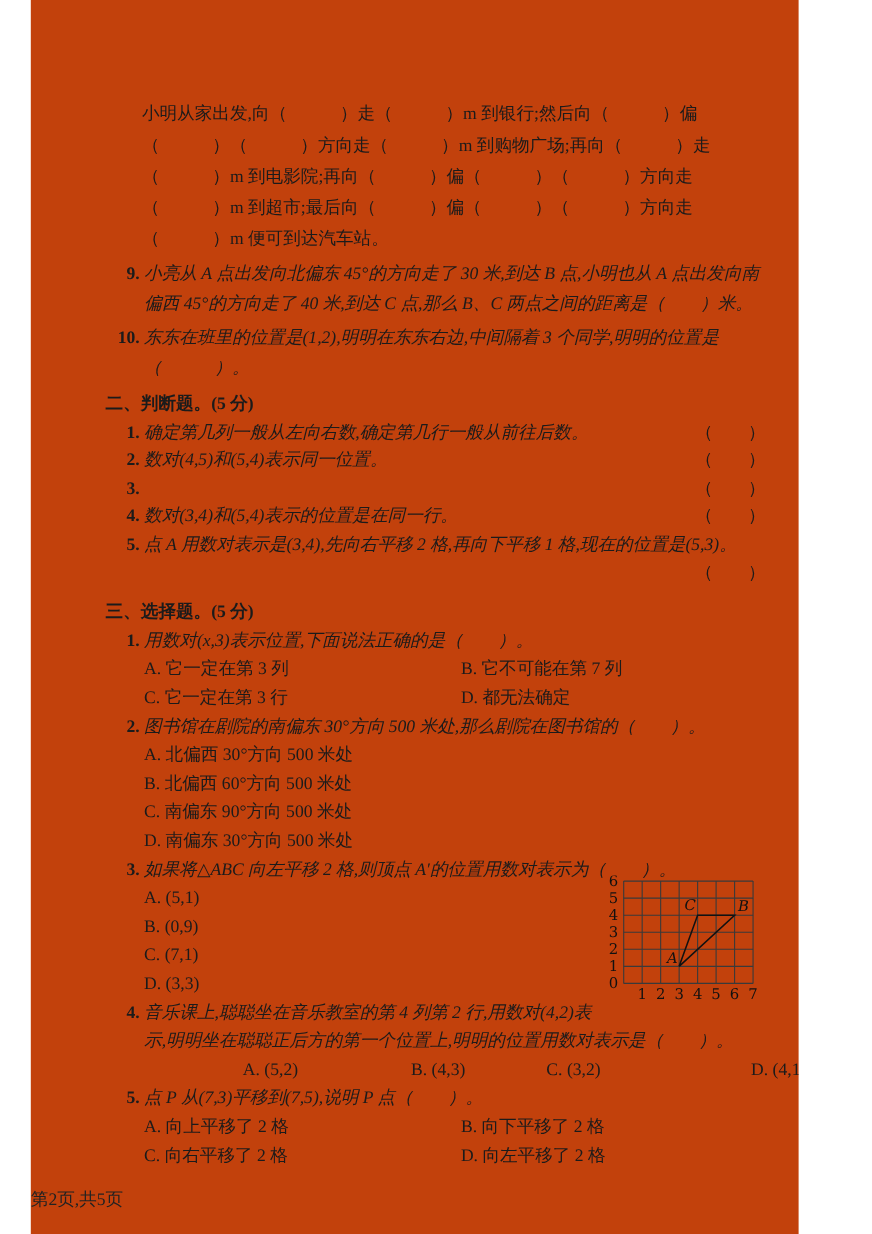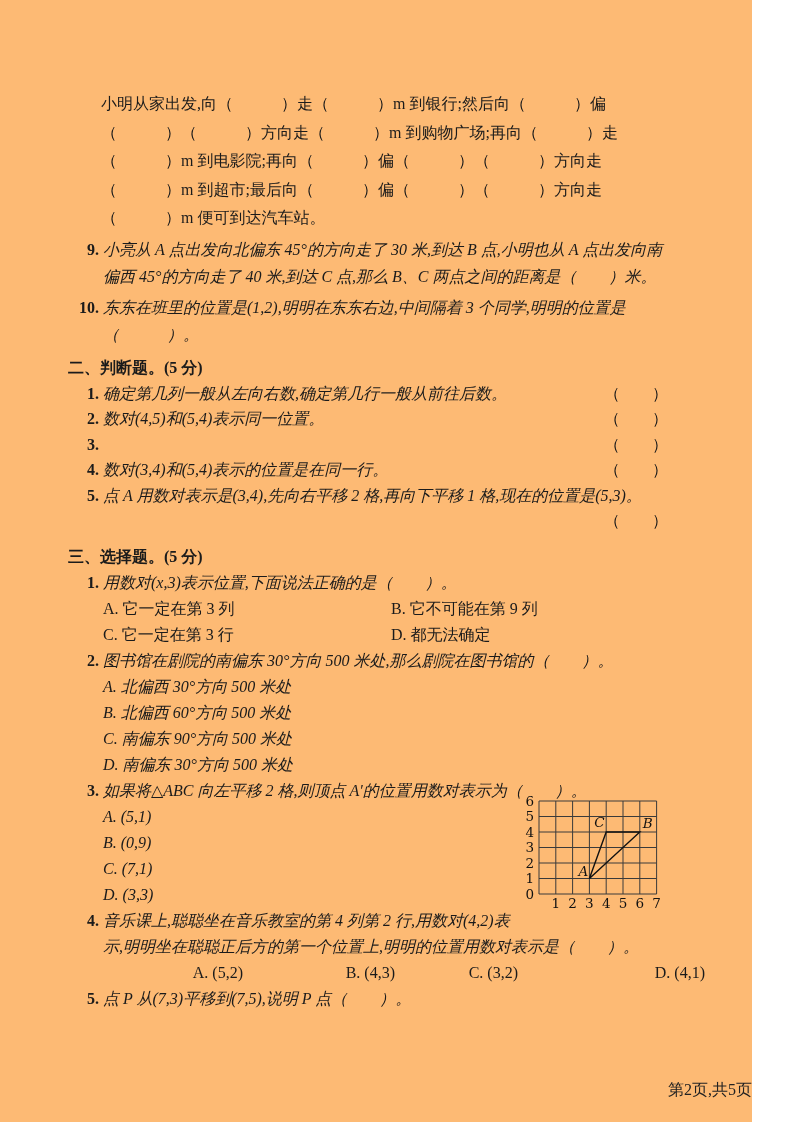--- a/index.html
+++ b/index.html
@@ -1,25 +1,26 @@
 <!DOCTYPE html>
 <html><head>
 <meta charset="utf-8">
 <style>
   * { box-sizing: border-box; margin: 0; padding: 0; }
   html, body { background: #ffffff; }
   .page {
     position: relative;
-    width: 752px;
+    width: 698px;
     height: 1122px;
-    background: #fdba74;
+    background: #c2410c;
     font-family: "Liberation Serif", "DejaVu Serif", serif;
     font-size: 16px;
     color: #1b1b1b;
     overflow: hidden;
+    margin-left: 28px;
   }
   .content {
     position: absolute;
     left: 68px;
     top: 90px;
     width: 637px;
   }
   .pre { white-space: pre-line; }
   .fill-block {
     margin-left: 33px;
@@ -41,40 +42,40 @@
   .judge-item { line-height: 25.5px; }
   .ans { flex: none; margin-left: auto; margin-right: 37px; }
   .ans-line { text-align: right; padding-right: 37px; line-height: 25.5px; }
   .choice-q { line-height: 26px; }
   .opts-2col {
     display: grid;
     grid-template-columns: 288px 1fr;
     padding-left: 35px;
     line-height: 26px;
   }
-  .opts-list > div { padding-left: 35px; line-height: 26px; font-style: italic; }
+  .opts-list > div { padding-left: 35px; line-height: 26px; }
   .opts-4col {
     display: grid;
     grid-template-columns: 140px 152px 123px 1fr;
     padding-left: 35px;
     line-height: 26px;
     text-align: right;
   }
   .q3wrap { position: relative; }
   .chart {
     position: absolute;
     left: 453px;
     top: 18px;
   }
   .footer {
     position: absolute;
     left: 0;
     width: 100%;
     top: 1080px;
-    text-align: right;
+    text-align: left;
     font-size: 16px;
     color: #222222;
   }
 </style>
 </head>
 <body>
 
 <div class="page">
   <div class="content">
 
@@ -124,21 +125,21 @@
     <div class="ans-line">（　　）</div>
 
     <div class="sec-header sec-choice">三、选择题。(5 分)</div>
 
     <div class="q choice-q">
       <span class="qnum">1.</span>
       <span class="qtxt">用数对(x,3)表示位置,下面说法正确的是（　　）。</span>
     </div>
     <div class="opts-2col">
       <span>A. 它一定在第 3 列</span>
-      <span>B. 它不可能在第 9 列</span>
+      <span>B. 它不可能在第 7 列</span>
       <span>C. 它一定在第 3 行</span>
       <span>D. 都无法确定</span>
     </div>
 
     <div class="q choice-q">
       <span class="qnum">2.</span>
       <span class="qtxt">图书馆在剧院的南偏东 30°方向 500 米处,那么剧院在图书馆的（　　）。</span>
     </div>
     <div class="opts-list">
       <div>A. 北偏西 30°方向 500 米处</div>
@@ -204,17 +205,23 @@
       <span>A. (5,2)</span>
       <span>B. (4,3)</span>
       <span>C. (3,2)</span>
       <span>D. (4,1)</span>
     </div>
 
     <div class="q choice-q">
       <span class="qnum">5.</span>
       <span class="qtxt">点 P 从(7,3)平移到(7,5),说明 P 点（　　）。</span>
     </div>
+    <div class="opts-2col">
+      <span>A. 向上平移了 2 格</span>
+      <span>B. 向下平移了 2 格</span>
+      <span>C. 向右平移了 2 格</span>
+      <span>D. 向左平移了 2 格</span>
+    </div>
 
   </div>
 
   <div class="footer">第2页,共5页</div>
 </div>
 
 </body></html>

